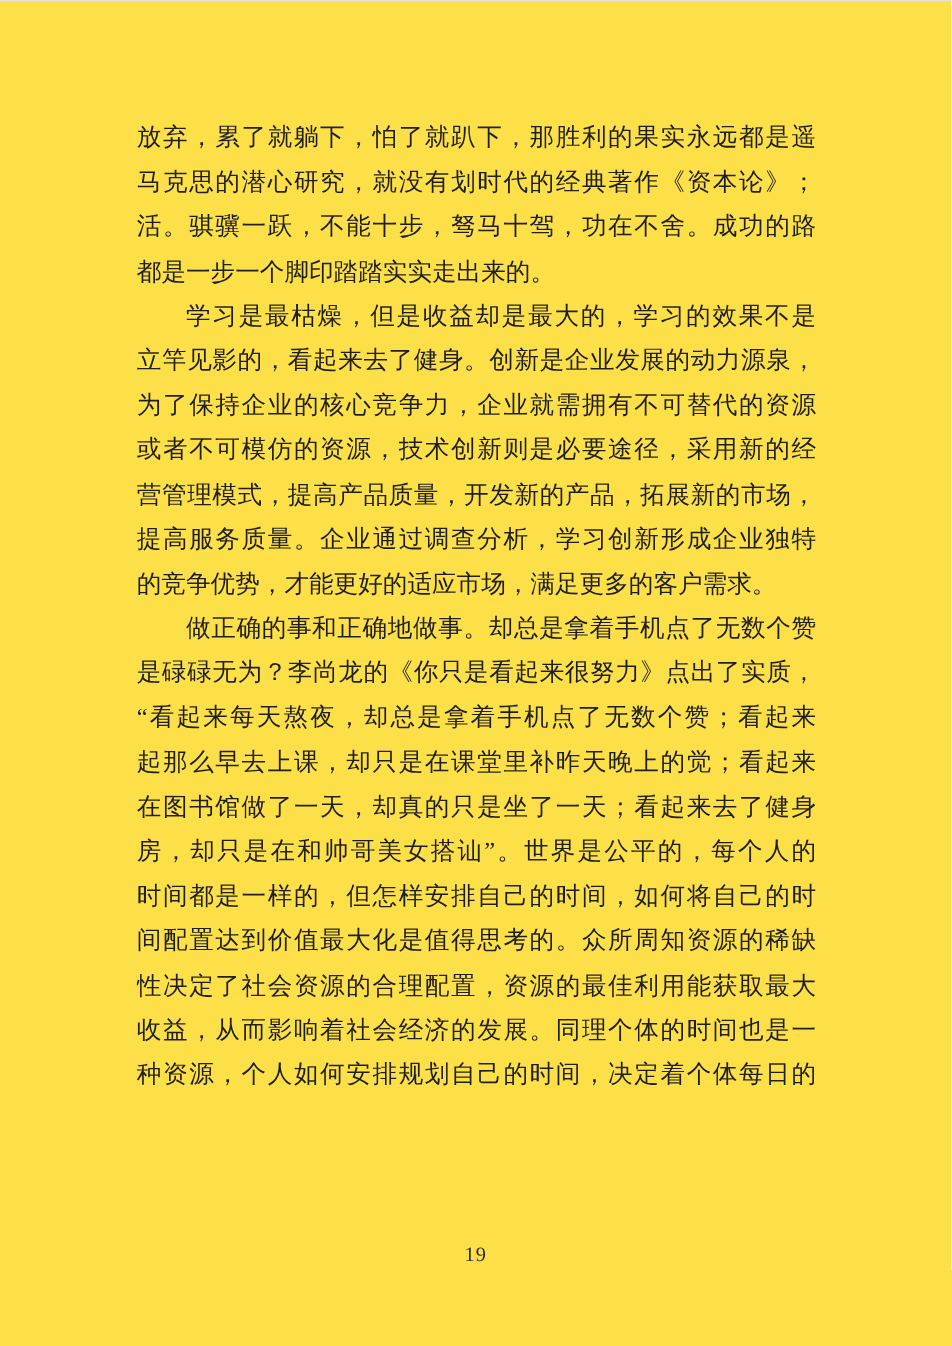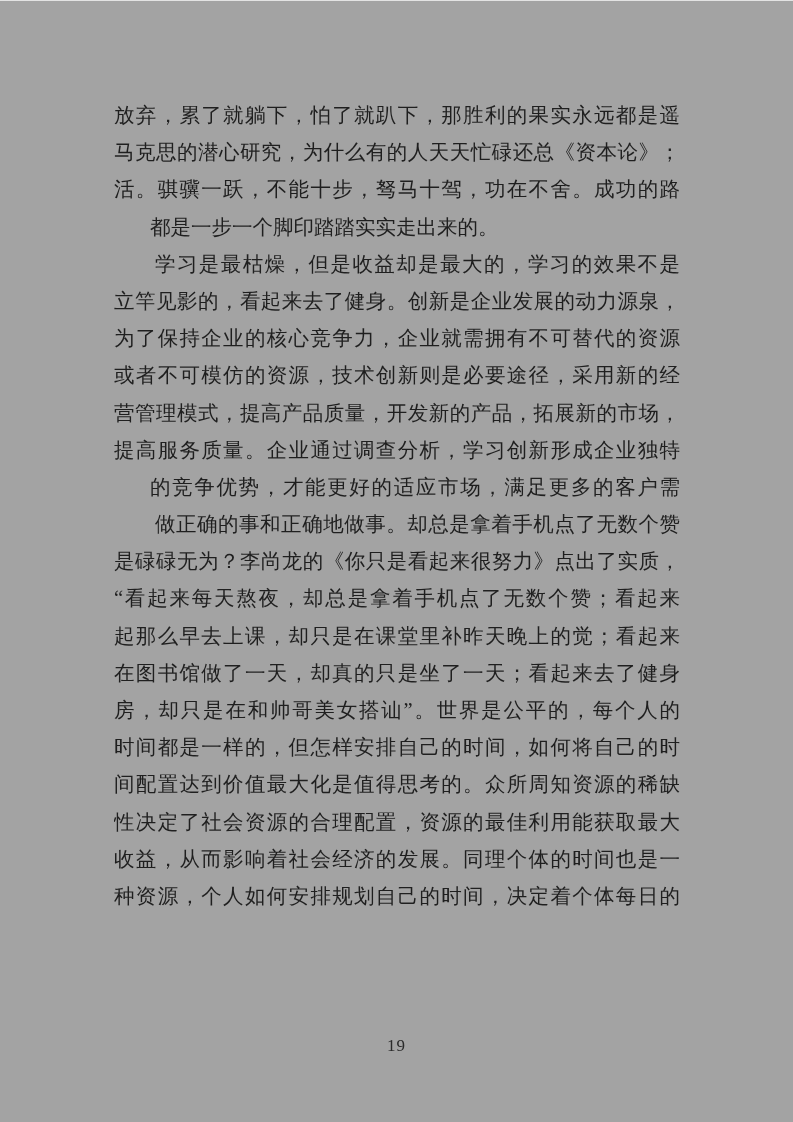--- a/index.html
+++ b/index.html
@@ -4,21 +4,21 @@
 <style>
   html, body {
     margin: 0;
     padding: 0;
     background: #ffffff;
   }
   .page {
     position: relative;
     width: 793px;
     height: 1122px;
-    background: #a3a3a3;
+    background: #fde047;
     overflow: hidden;
     font-family: "Liberation Serif", "DejaVu Serif", serif;
   }
   .scan-edge {
     position: absolute;
     top: 0;
     left: 0;
     width: 100%;
     height: 1px;
     background: #e3e3e3;
@@ -40,21 +40,20 @@
   .line {
     text-align: justify;
     text-align-last: justify;
     -moz-text-align-last: justify;
     height: 37.2px;
     overflow: hidden;
     white-space: normal;
   }
   .line.pe {
     text-align-last: left;
-    margin-left: 36px;
     -moz-text-align-last: left;
   }
   .line.indent {
     text-indent: 2em;
   }
   .page-footer {
     position: absolute;
     top: 1036px;
     left: 0;
     width: 100%;
@@ -69,21 +68,21 @@
 </head>
 <body>
 
 <div class="page">
   <div class="scan-edge"></div>
 
   <div class="text-block">
 
     <div class="paragraph">
       <div class="line">放弃，累了就躺下，怕了就趴下，那胜利的果实永远都是遥</div>
-      <div class="line">马克思的潜心研究，为什么有的人天天忙碌还总《资本论》；</div>
+      <div class="line">马克思的潜心研究，就没有划时代的经典著作《资本论》；</div>
       <div class="line">活。骐骥一跃，不能十步，驽马十驾，功在不舍。成功的路</div>
       <div class="line pe">都是一步一个脚印踏踏实实走出来的。</div>
     </div>
 
     <div class="paragraph">
       <div class="line indent">学习是最枯燥，但是收益却是最大的，学习的效果不是</div>
       <div class="line">立竿见影的，看起来去了健身。创新是企业发展的动力源泉，</div>
       <div class="line">为了保持企业的核心竞争力，企业就需拥有不可替代的资源</div>
       <div class="line">或者不可模仿的资源，技术创新则是必要途径，采用新的经</div>
       <div class="line">营管理模式，提高产品质量，开发新的产品，拓展新的市场，</div>

